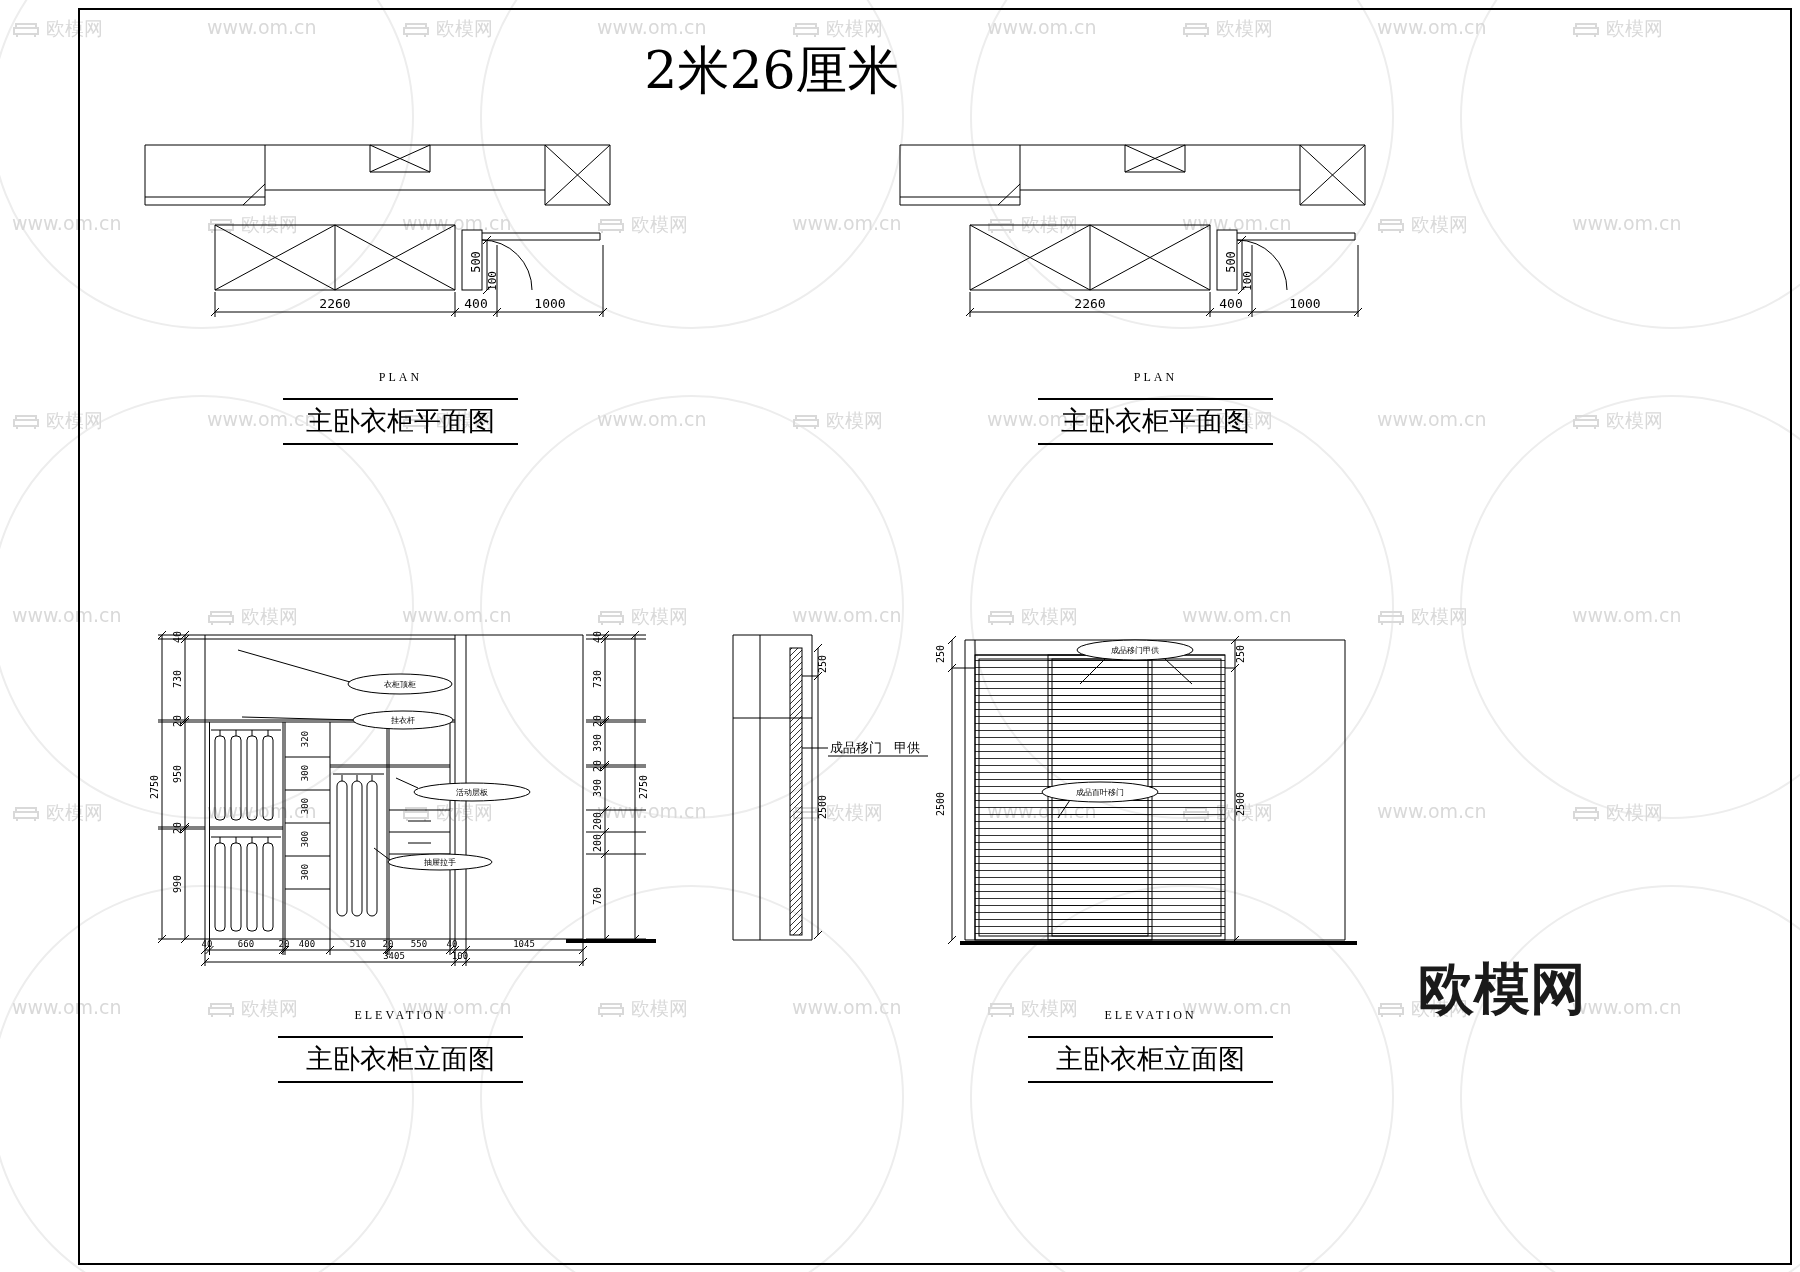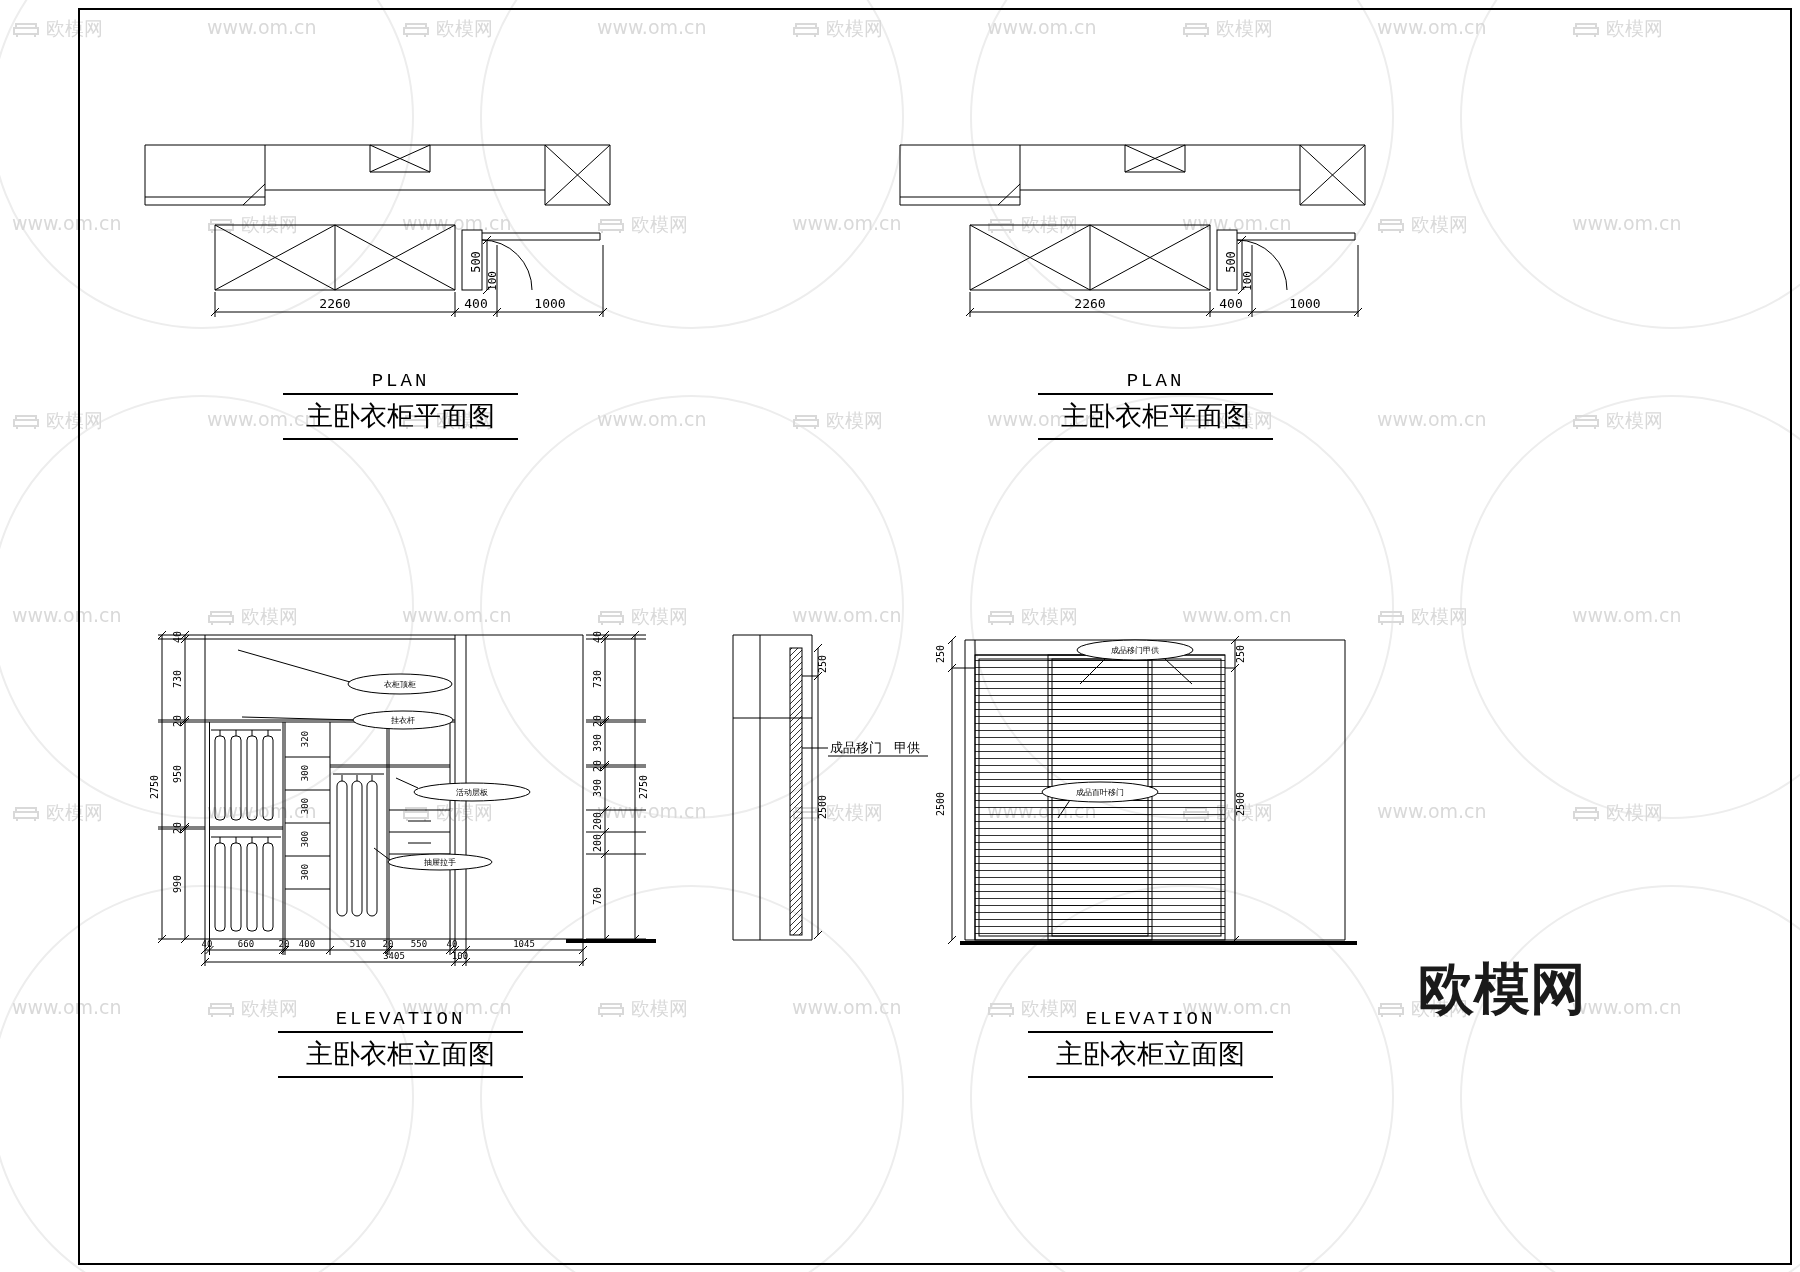--- a/index.html
+++ b/index.html
@@ -14,22 +14,22 @@
   
   .draw{position:absolute;z-index:1;overflow:visible;}
   .ln{stroke:#000;stroke-width:1;fill:none;}
   .thick{stroke:#000;stroke-width:4;fill:none;}
   .white{fill:#fff;stroke:#000;stroke-width:1;}
   text{font-family:"DejaVu Sans Mono",monospace;fill:#000;}
   .cjk{font-family:"DejaVu Sans",sans-serif;}
   .title{position:absolute;left:522px;top:36px;width:500px;text-align:center;z-index:1;
          font-family:"DejaVu Serif",serif;font-size:52px;color:#000;}
   .view-label{position:absolute;z-index:1;text-align:center;color:#000;}
-  .view-label .en{display:block;font-family:Liberation Mono, monospace;font-size:19px;
-                  letter-spacing:3px;border-bottom:2px solid #000;padding-bottom:1px;}
+  .view-label .en{display:block;font-family:Liberation Serif, serif;font-size:12px;
+                  letter-spacing:3px;border-bottom:2px solid #000;padding-bottom:13px;}
   .view-label .cn{display:block;font-family:"DejaVu Sans",sans-serif;font-size:27px;
                   border-bottom:2px solid #000;padding:3px 0 4px 0;}
   .logo-brand{position:absolute;left:1418px;top:952px;width:260px;z-index:1;color:#1a1a1a;
               font-family:"DejaVu Sans",sans-serif;font-size:56px;font-weight:bold;}
   .logo-id{position:absolute;left:1414px;top:1018px;width:300px;z-index:1;color:#1a1a1a;
            font-family:"DejaVu Sans",sans-serif;font-size:40px;}
 </style>
 </head>
 <body>
 
@@ -232,20 +232,21 @@
       <div class="wm" style="left: 1377px; top: 996px;">
         <svg width="28" height="18" viewBox="0 0 28 18">
           <path d="M4 8V4h20v4M2 8h24v6H2zM5 14v3M23 14v3" fill="none" stroke="currentColor" stroke-width="2"></path>
         </svg>
         <span>欧模网</span>
       </div>
       <div class="wm" style="left: 1572px; top: 996px;">www.om.cn</div>
     </div>
   <div class="frame"></div>
 
+  <div class="title">2米26厘米</div>
 
   <svg class="draw" style="left:140px;top:140px" width="530" height="200" viewBox="0 0 530 200">
     <g>
       <path class="ln" d="M5 5H470 M5 5V65 M5 65H125 M125 5V65 M5 57H125 M103 65L125 44 M125 50H405"></path>
       <path class="ln" d="M230 5V32 M290 5V32 M230 32H290 M230 5L290 32 M230 32L290 5"></path>
       <path class="ln" d="M405 5V65 M470 5V65 M405 65H470 M405 5L470 65 M405 65L470 5"></path>
     </g>
     <g>
       <path class="ln" d="M75 85H315V150H75Z M195 85V150 M75 85L195 150 M75 150L195 85 M195 85L315 150 M195 150L315 85"></path>
       <rect class="ln" x="322" y="90" width="20" height="60"></rect>

